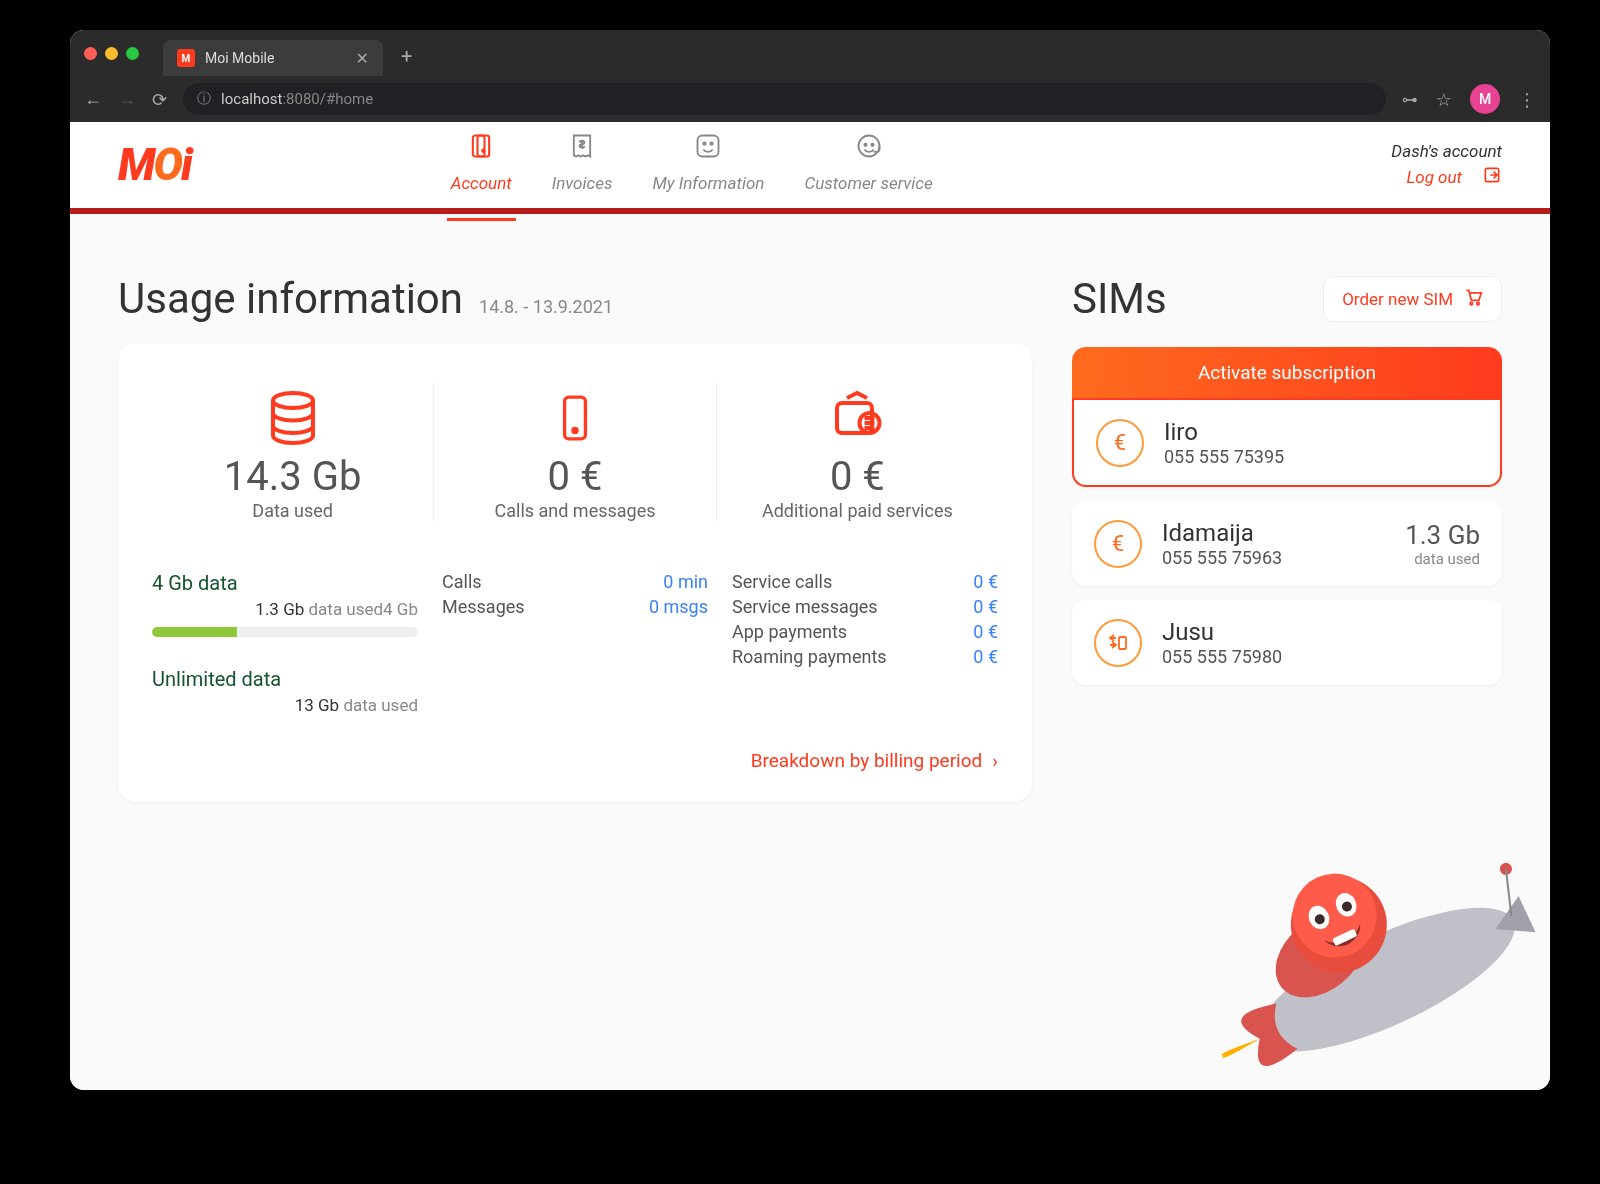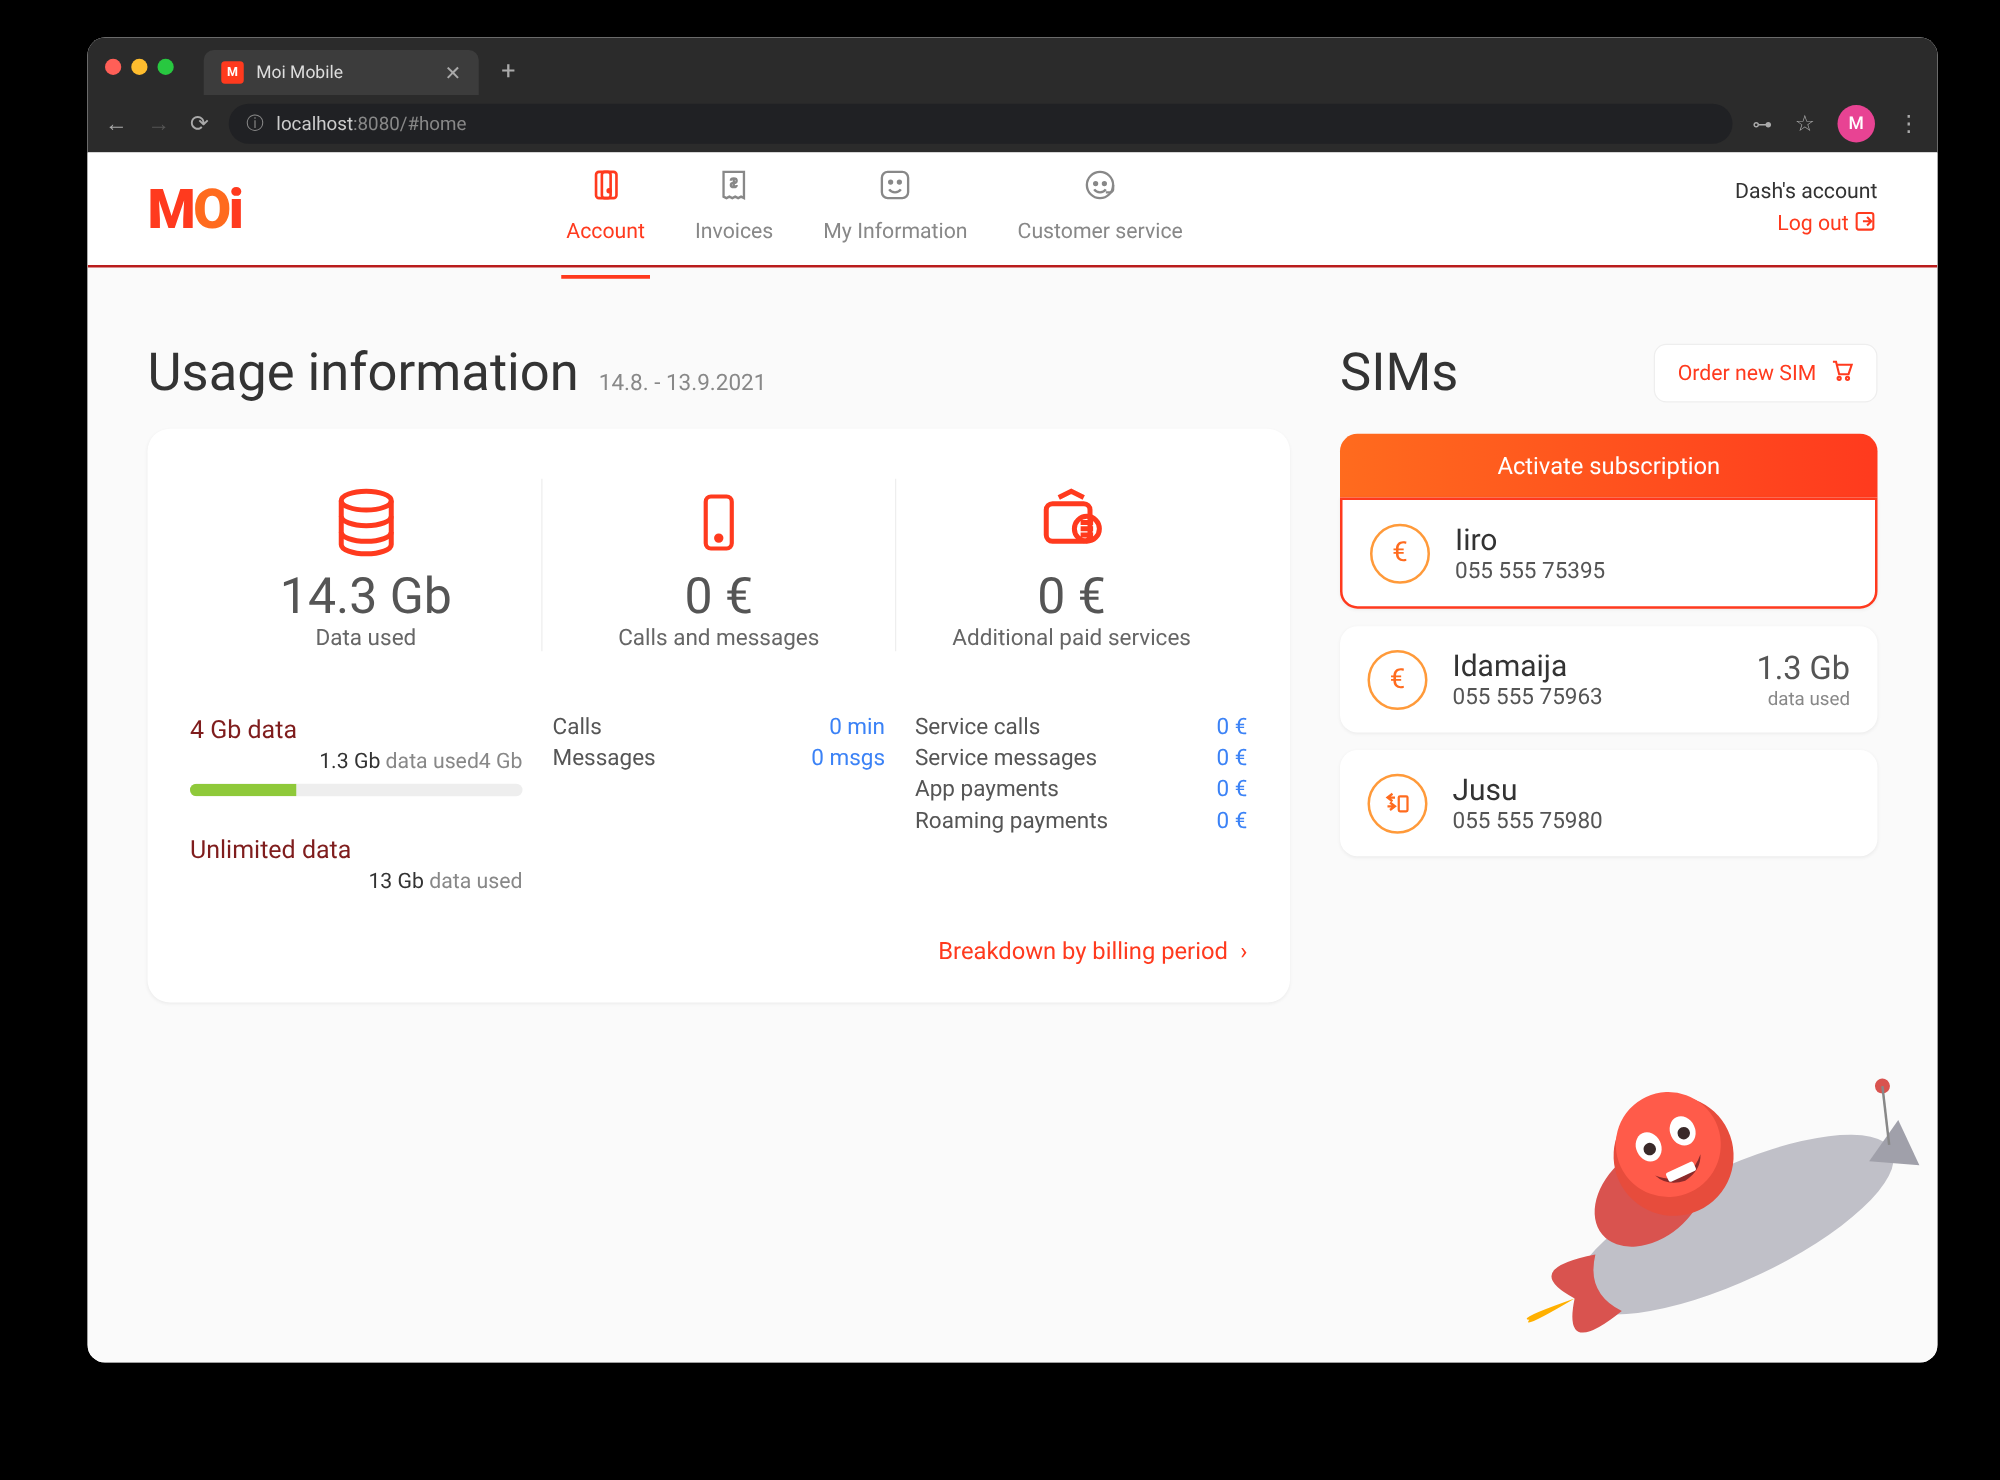--- a/index.html
+++ b/index.html
@@ -20,48 +20,48 @@
 .nav-arrow.disabled { color: #555; }
 .url-field { flex: 1; background: #202124; border-radius: 20px; height: 32px; display: flex; align-items: center; padding: 0 14px; color: #ccc; font-size: 15px; gap: 10px; }
 .url-icon { color: #888; font-size: 14px; }
 .url-text .dim { color: #888; }
 .url-actions { display: flex; gap: 18px; align-items: center; color: #aaa; }
 .key-icon { font-size: 16px; }
 .star-icon { font-size: 18px; }
 .avatar { width: 30px; height: 30px; border-radius: 50%; background: #e84393; color: #fff; display: flex; align-items: center; justify-content: center; font-size: 14px; font-weight: 500; }
 .menu-dots { font-size: 18px; }
 .page { background: #fafafa; height: calc(100% - 92px); overflow: hidden; position: relative; }
-.page-header { background: #fff; height: 92px; display: flex; align-items: center; padding: 0 48px; border-bottom: 2px solid #b91c1c; }
+.page-header { background: #fff; height: 92px; display: flex; align-items: center; padding: 0 48px; border-bottom: 6px solid #b91c1c; font-style: italic; }
 .logo { font-size: 44px; font-weight: 900; letter-spacing: -2px; }
 .logo .m { color: #ff3a1e; }
 .logo .o { color: #ff6b1e; }
 .logo .i { color: #ff3a1e; }
 .nav-tabs { display: flex; gap: 40px; margin-left: 260px; }
 .nav-tab { display: flex; flex-direction: column; align-items: center; gap: 6px; color: #888; font-size: 17px; cursor: pointer; padding-bottom: 6px; position: relative; }
 .nav-tab.active { color: #ff3a1e; }
 .nav-tab.active::after { content: ''; position: absolute; bottom: -22px; left: -4px; right: -4px; height: 3px; background: #ff3a1e; }
 .nav-tab-icon { font-size: 28px; }
 .header-right { margin-left: auto; text-align: right; }
 .account-name { color: #333; font-size: 17px; }
-.logout { color: #ff3a1e; font-size: 17px; display: flex; align-items: center; gap: 3px; justify-content: flex-end; cursor: pointer; margin-top: 4px; }
+.logout { color: #ff3a1e; font-size: 17px; display: flex; align-items: center; gap: 20px; justify-content: flex-end; cursor: pointer; margin-top: 4px; }
 .content { display: flex; padding: 60px 48px; gap: 40px; }
 .left-col { flex: 1; }
 .right-col { width: 430px; }
 .section-title { font-size: 42px; font-weight: 400; color: #333; display: flex; align-items: baseline; gap: 16px; }
 .section-title .date { font-size: 18px; color: #888; }
 .card { background: #fff; border-radius: 18px; padding: 30px 34px; margin-top: 20px; box-shadow: 0 1px 3px rgba(0,0,0,0.06); }
 .usage-summary { display: flex; justify-content: flex-end; padding: 10px 0 30px; }
 .usage-item { text-align: center; flex: 1; }
 .usage-item + .usage-item { border-left: 1px solid #eee; }
 .usage-icon { color: #ff3a1e; font-size: 52px; height: 70px; display: flex; align-items: center; justify-content: center; }
 .usage-value { font-size: 40px; color: #555; font-weight: 400; }
 .usage-label { font-size: 18px; color: #666; }
 .details { display: flex; gap: 24px; margin-top: 20px; }
 .detail-col { flex: 1; }
-.plan-name { font-size: 20px; color: #7f1d1d; margin-bottom: 4px; }
+.plan-name { font-size: 20px; color: #14532d; margin-bottom: 4px; }
 .plan-sub { font-size: 17px; color: #888; display: flex; justify-content: flex-end; }
 .plan-sub .used { color: #333; }
 .progress { height: 10px; background: #eee; border-radius: 5px; margin-top: 8px; overflow: hidden; }
 .progress-fill { height: 100%; background: #8fc93a; width: 32%; }
 .plan-block + .plan-block { margin-top: 30px; }
 .detail-row { display: flex; justify-content: space-between; font-size: 18px; color: #555; margin-bottom: 4px; }
 .detail-row .val { color: #3b82f6; }
 .breakdown-link { color: #ff3a1e; font-size: 19px; text-align: right; margin-top: 34px; cursor: pointer; display: flex; justify-content: flex-end; align-items: center; gap: 10px; }
 .sims-header { display: flex; justify-content: space-between; align-items: center; }
 .order-sim { border: 1px solid #eee; background: #fff; border-radius: 10px; padding: 10px 18px; color: #ff3a1e; font-size: 17px; display: flex; align-items: center; gap: 10px; cursor: pointer; }

